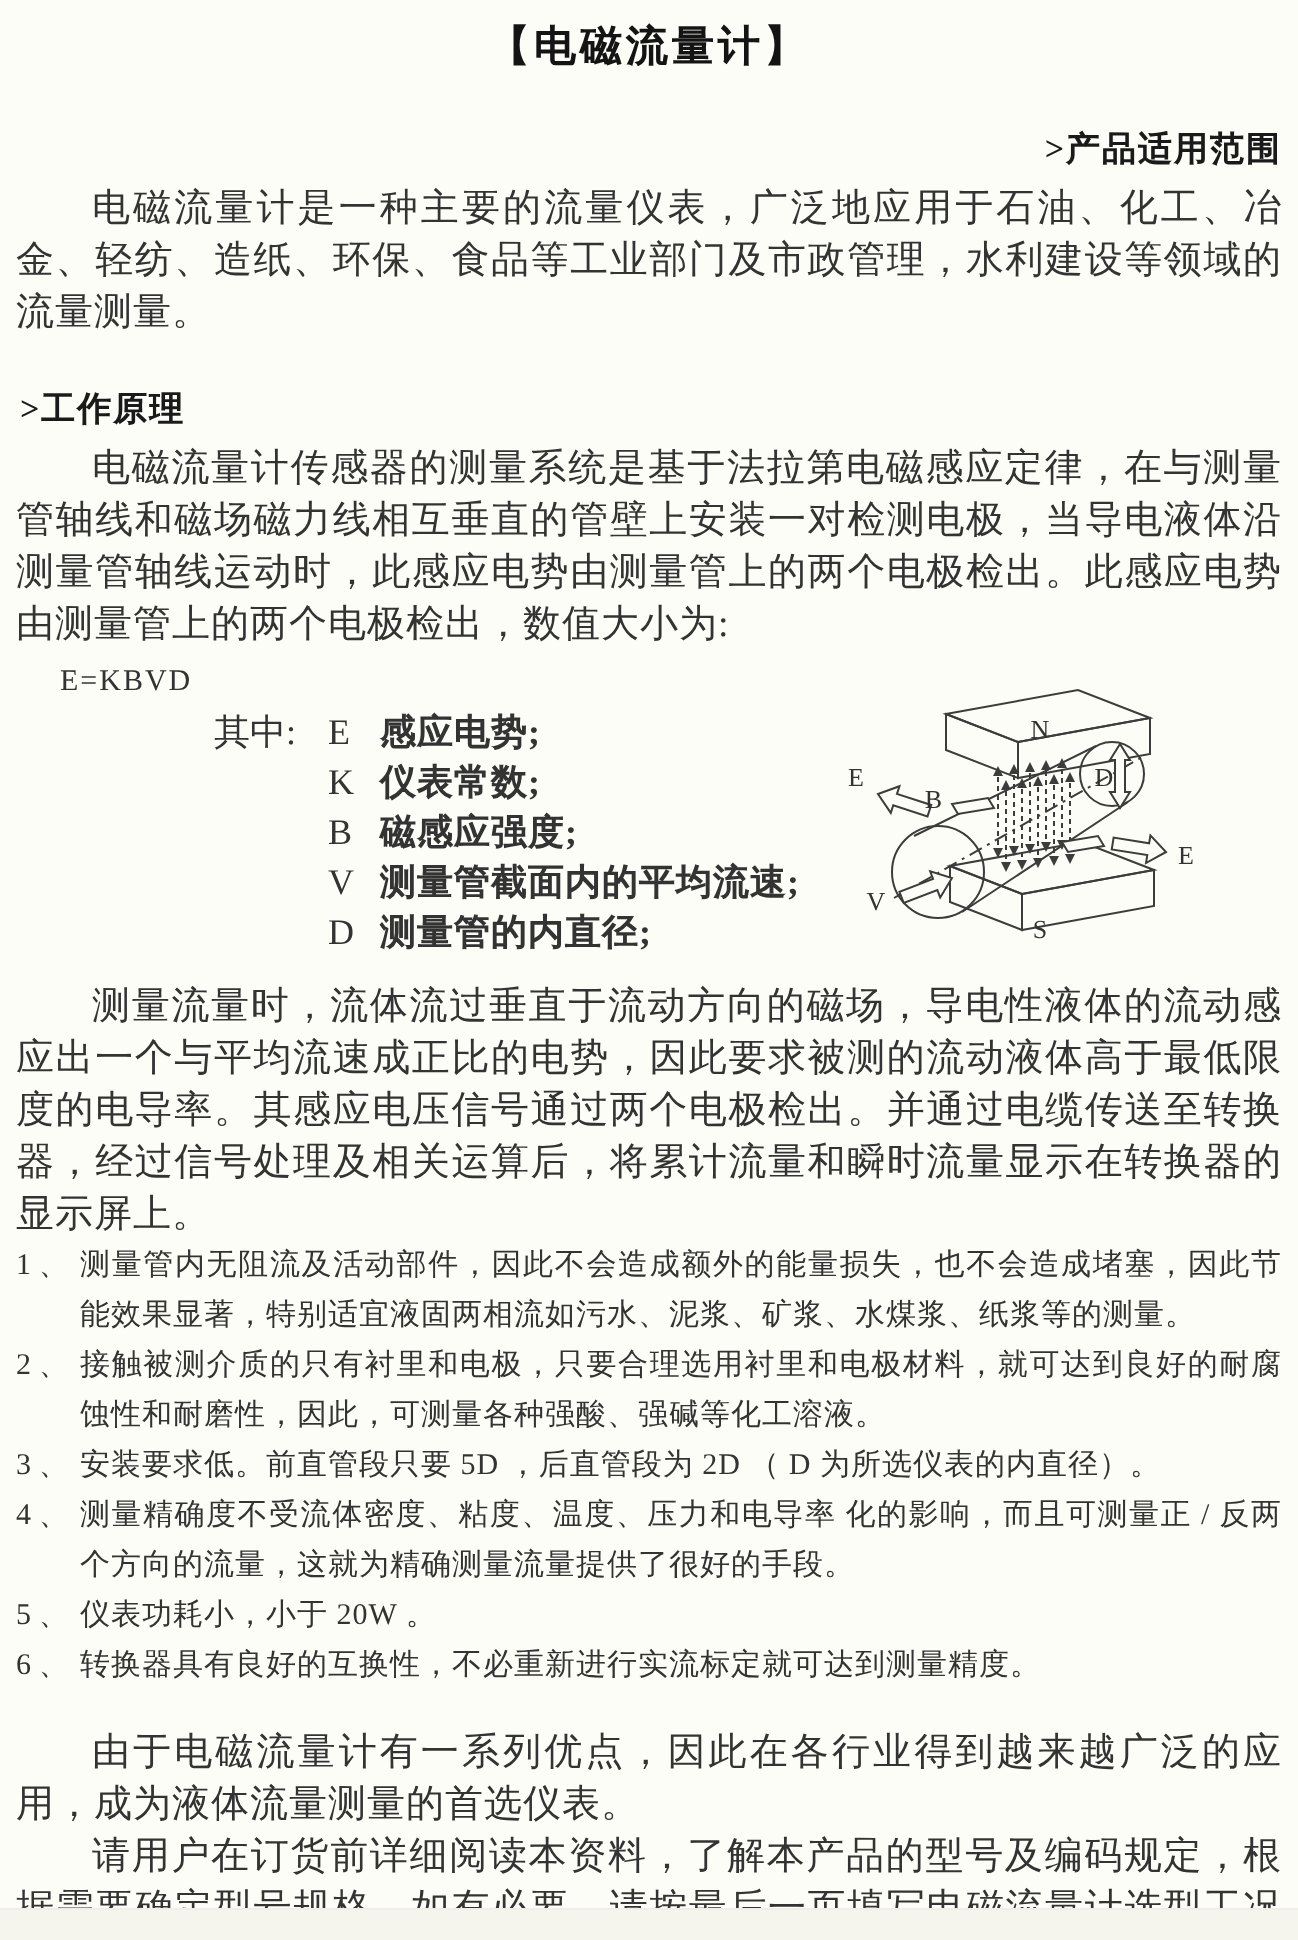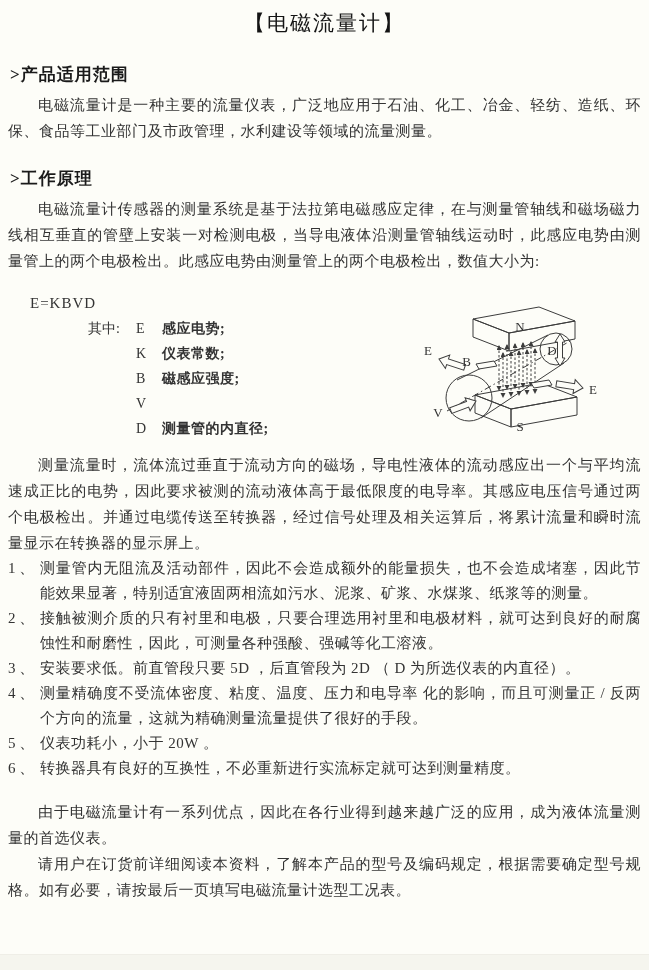--- a/index.html
+++ b/index.html
@@ -4,36 +4,36 @@
 <style>
   html,body{margin:0;padding:0;}
   body{
     width:649px;height:970px;overflow:hidden;position:relative;
     background:#fdfdf8;
     font-family:"Liberation Serif","DejaVu Serif",serif;
     color:#333;
   }
   .page{padding:6px 8px 0 8px;position:relative;}
   .doc-title{
-    text-align:center;font-size:21px;font-weight:normal;color:#141414;
+    text-align:center;font-size:21px;font-weight:bold;color:#141414;
     line-height:30px;letter-spacing:2px;margin:2px 0 0 0;
   }
   .sec-heading{
     font-size:17px;font-weight:bold;color:#1a1a1a;
     line-height:22px;letter-spacing:1px;margin:24px 0 6px 2px;
   }
-  .sec-heading.first{margin-top:26px;}
+  .sec-heading.first{margin-top:26px;text-align:right;}
   .para{
-    font-size:15px;line-height:26px;letter-spacing:0.5px;
+    font-size:19px;line-height:26px;letter-spacing:0.5px;
     text-indent:2em;text-align:justify;margin:0;
   }
-  .principle-row{display:flex;margin-top:16px;}
+  .principle-row{display:flex;margin-top:2px;}
   .principle-left{flex:1;}
   .formula{font-size:15px;line-height:26px;margin-left:22px;letter-spacing:1px;}
-  .terms{display:flex;margin-left:80px;font-size:14px;line-height:25px;}
+  .terms{display:flex;margin-left:80px;font-size:18px;line-height:25px;justify-content:center;}
   .terms-label{margin-right:16px;flex:none;}
   .term-row{display:flex;}
   .term-symbol{width:26px;flex:none;}
   .term-desc{letter-spacing:0.5px;font-weight:bold;}
   .diagram-wrap{width:218px;flex:none;margin:10px 4px 0 0;}
   .feat{display:flex;font-size:15px;line-height:25px;}
   .feat-num{width:32px;flex:none;letter-spacing:0;}
   .feat-text{flex:1;text-align:justify;letter-spacing:0.5px;}
   .closing{margin-top:18px;}
   .footer-band{
@@ -68,20 +68,21 @@
           <div class="term-row">
             <span class="term-symbol">K</span>
             <span class="term-desc">仪表常数;</span>
           </div>
           <div class="term-row">
             <span class="term-symbol">B</span>
             <span class="term-desc">磁感应强度;</span>
           </div>
           <div class="term-row">
             <span class="term-symbol">V</span>
+            <span class="term-desc">测量管截面内的平均流速;</span>
           </div>
           <div class="term-row">
             <span class="term-symbol">D</span>
             <span class="term-desc">测量管的内直径;</span>
           </div>
         </div>
       </div>
     </div>
 
     <div class="diagram-wrap">

